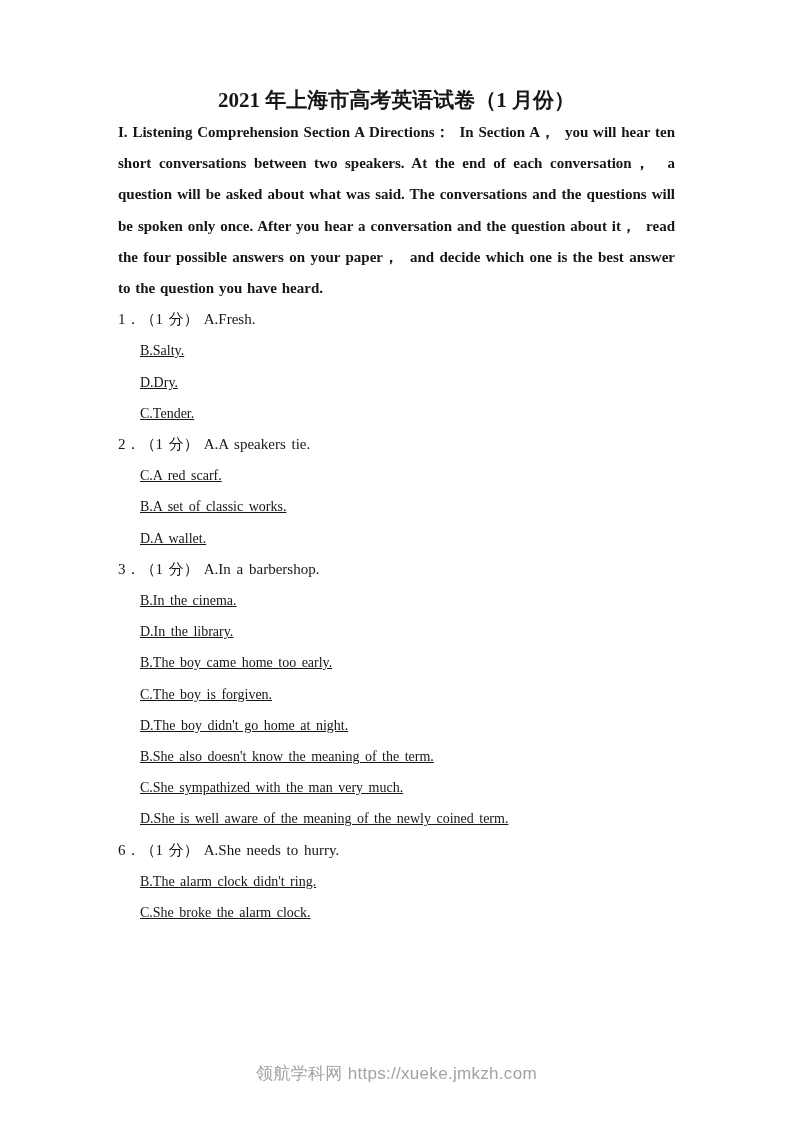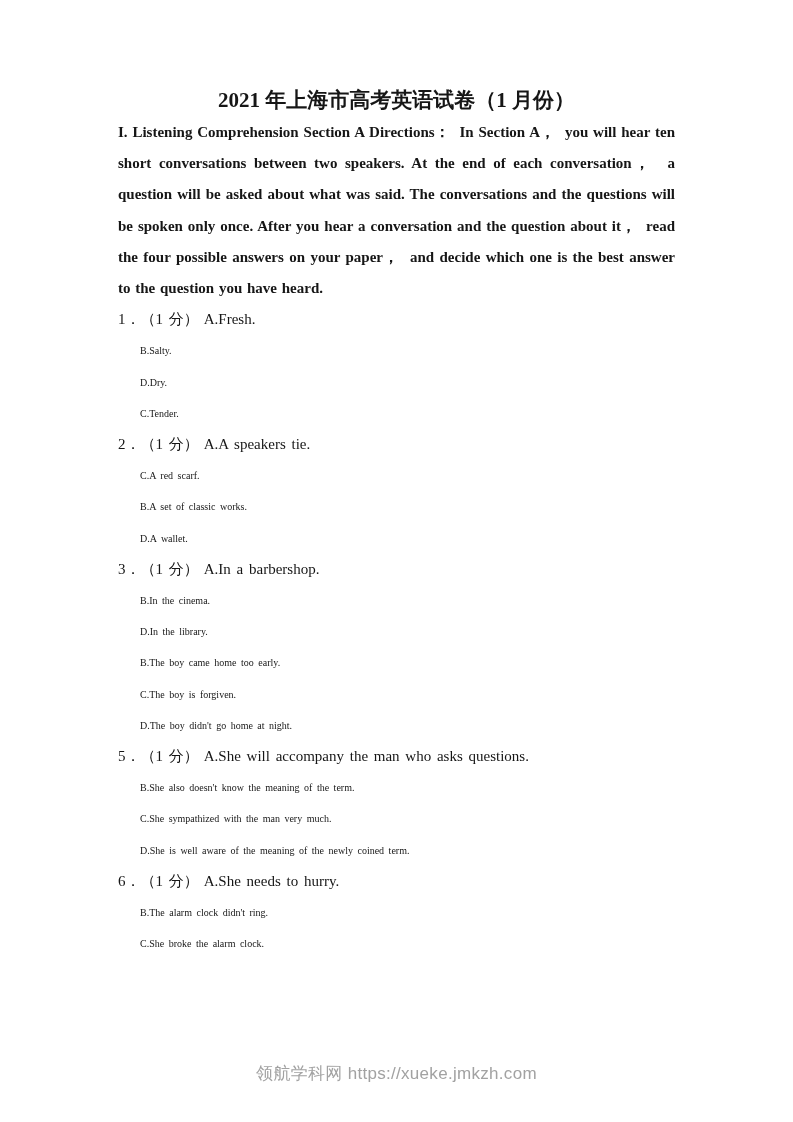--- a/index.html
+++ b/index.html
@@ -34,24 +34,25 @@
     text-align: justify;
     white-space: pre-wrap;
     word-spacing: 1px;
   }
   .qline {
     font-size: 15px;
     line-height: 31.2px;
     word-spacing: 2px;
   }
   .opt {
-    font-size: 10px;
+    font-size: 14px;
     line-height: 31.2px;
     margin-left: 22px;
     word-spacing: 2px;
+    text-decoration: underline;
   }
   .optA { margin-left: 5px; }
   .footer {
     position: absolute;
     left: 0;
     top: 1062px;
     width: 793px;
     text-align: center;
     font-family: "Liberation Sans", sans-serif;
     font-size: 17px;
@@ -91,21 +92,20 @@
         <p class="opt">D.In the library.</p>
       </div>
 
       <div>
         <p class="opt">B.The boy came home too early.</p>
         <p class="opt">C.The boy is forgiven.</p>
         <p class="opt">D.The boy didn't go home at night.</p>
       </div>
 
       <div>
-        <p class="qline"><span>5．</span><span>（1 分）</span><span class="optA">A.She will accompany the man who asks questions.</span></p>
         <p class="opt">B.She also doesn't know the meaning of the term.</p>
         <p class="opt">C.She sympathized with the man very much.</p>
         <p class="opt">D.She is well aware of the meaning of the newly coined term.</p>
       </div>
 
       <div>
         <p class="qline"><span>6．</span><span>（1 分）</span><span class="optA">A.She needs to hurry.</span></p>
         <p class="opt">B.The alarm clock didn't ring.</p>
         <p class="opt">C.She broke the alarm clock.</p>
       </div>

